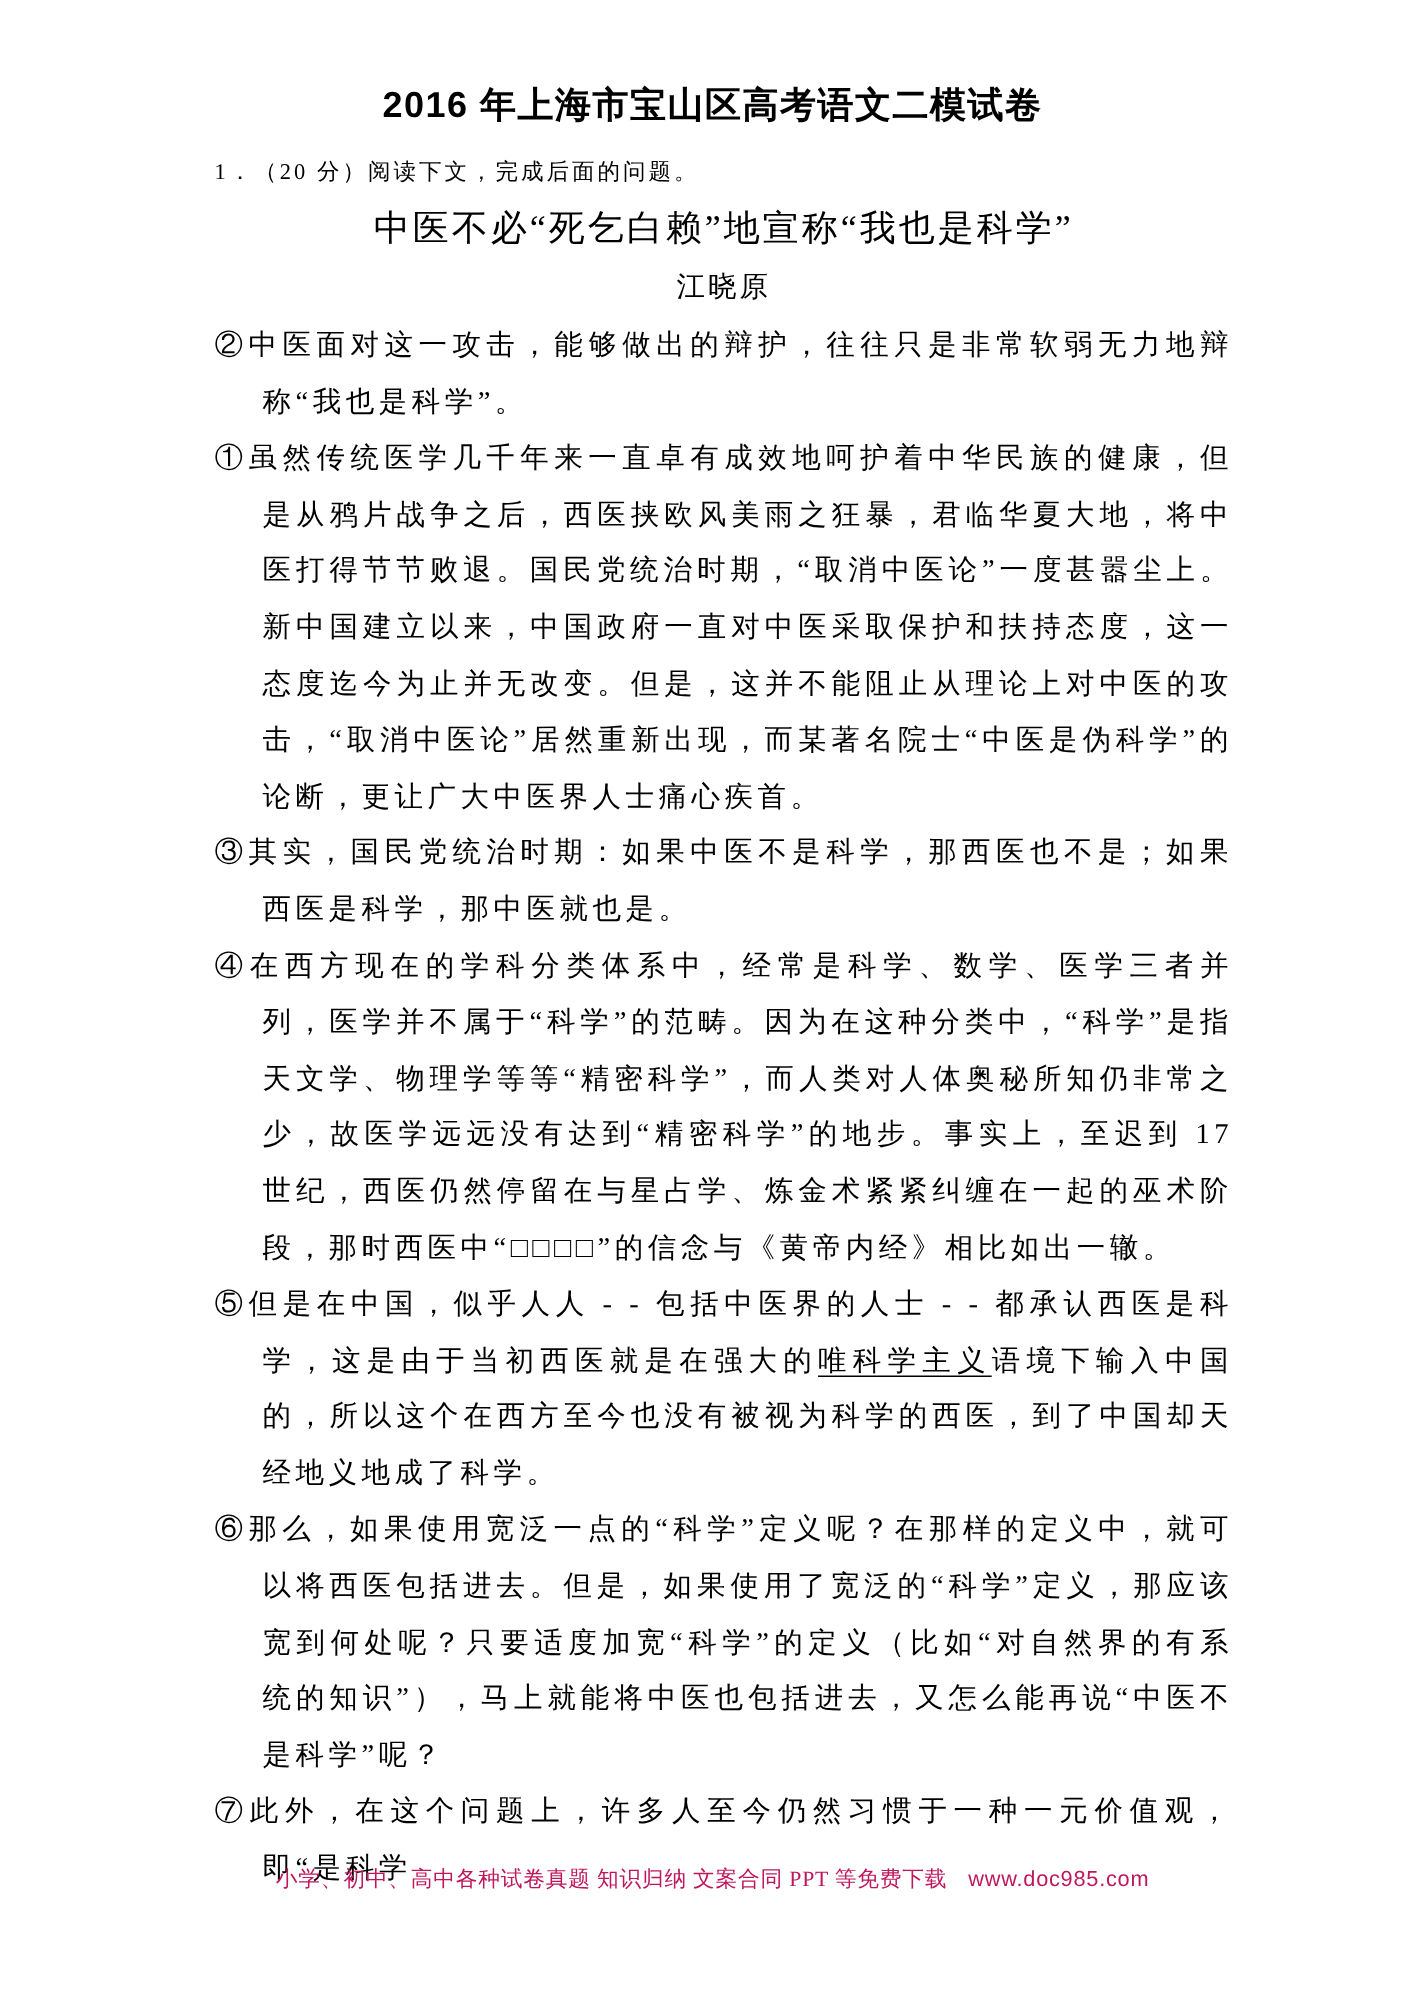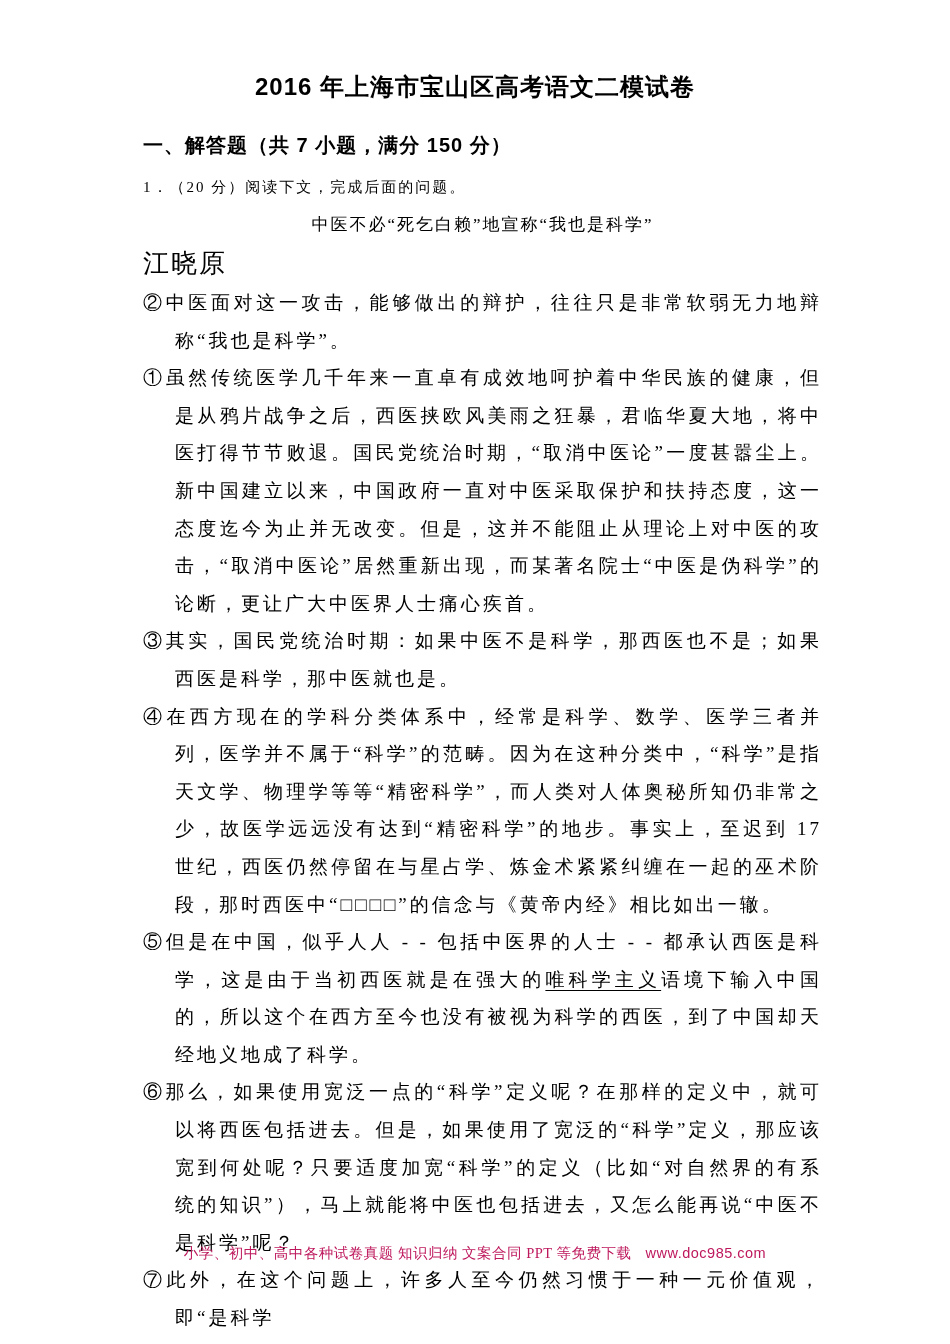--- a/index.html
+++ b/index.html
@@ -11,21 +11,21 @@
     position: relative;
     width: 950px;
     height: 1344px;
     background: #ffffff;
     color: #000000;
     font-family: "Liberation Serif", "DejaVu Serif", serif;
     overflow: hidden;
   }
   .doc-title {
     margin: 0;
-    padding-top: 70px;
+    padding-top: 54px;
     text-align: center;
     font-family: "Liberation Sans", "DejaVu Sans", sans-serif;
     font-weight: bold;
     font-size: 24px;
     line-height: 34px;
     letter-spacing: 1px;
   }
   .content {
     margin-left: 143px;
     margin-right: 128px; 
@@ -40,27 +40,28 @@
   }
   .q-item {
     margin: 8px 0 0 0;
     font-size: 15px;
     line-height: 38px;
     letter-spacing: 2px;
   }
   .a-title {
     margin: 0;
     text-align: center;
-    font-size: 17px;
+    font-size: 24px;
     line-height: 38px;
     letter-spacing: 2px;
   }
   .a-author {
     margin: 0;
-    font-size: 26px;
+    text-align: center;
+    font-size: 19px;
     line-height: 40px;
     letter-spacing: 2px;
   }
   .para {
     margin: 0;
     font-size: 19px;
     line-height: 37.6px;
     letter-spacing: 3px;
     text-align: justify;
     padding-left: 32px;
@@ -88,21 +89,20 @@
 </style>
 </head>
 <body>
 
 <div class="page">
 
   <h1 class="doc-title">2016 年上海市宝山区高考语文二模试卷</h1>
 
   <div class="content">
 
-    <h2 class="section-heading">一、解答题（共 7 小题，满分 150 分）</h2>
 
     <p class="q-item">1．（20 分）阅读下文，完成后面的问题。</p>
 
     <div>
 
       <p class="a-title">中医不必“死乞白赖”地宣称“我也是科学”</p>
 
       <p class="a-author">江晓原</p>
 
       <p class="para">②中医面对这一攻击，能够做出的辩护，往往只是非常软弱无力地辩称“我也是科学”。</p>

